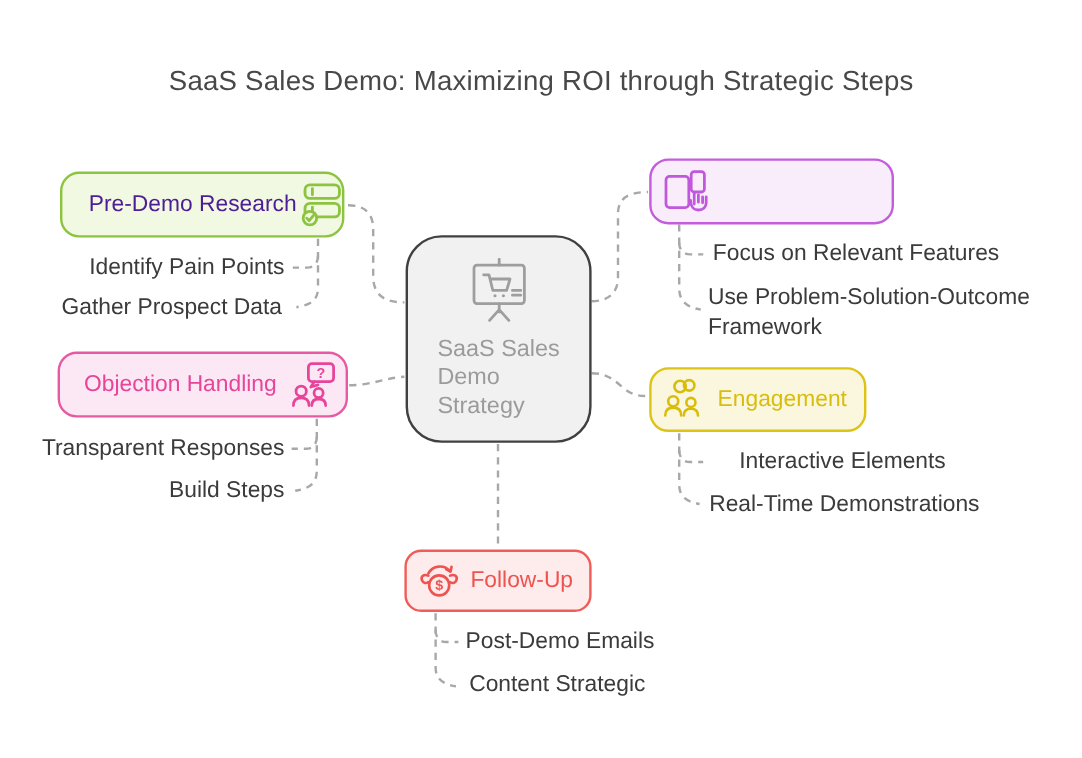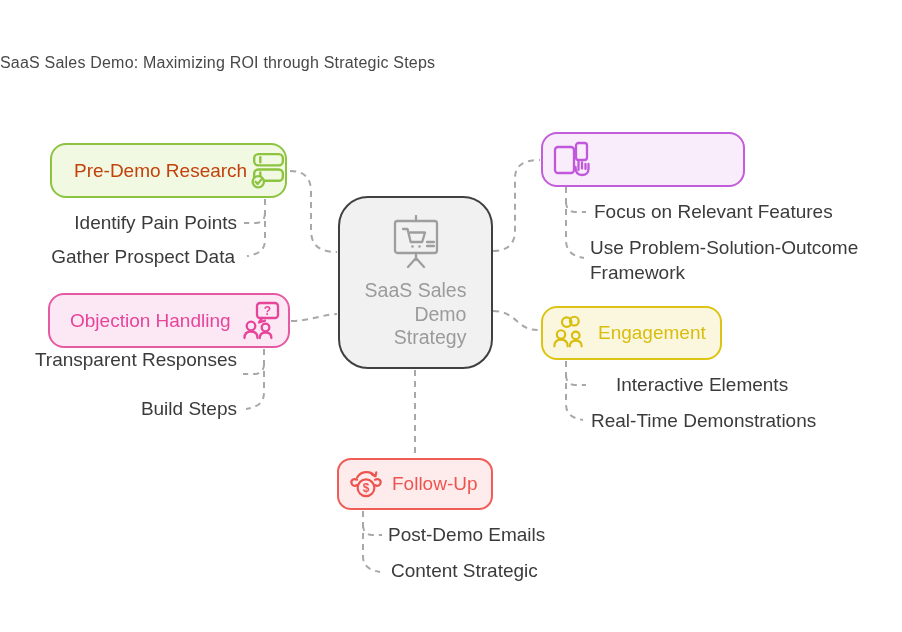--- a/index.html
+++ b/index.html
@@ -1,41 +1,41 @@
 <!DOCTYPE html>
 <html><head>
 <meta charset="utf-8">
 <style>
   html,body{margin:0;padding:0;background:#fff;}
   #canvas{
     position:relative;width:902px;height:632px;overflow:hidden;background:#ffffff;
     font-family:"Liberation Sans", sans-serif;
   }
   .title{
-    position:absolute;left:0;top:54px;width:902px;text-align:left;
-    font-size:16px;color:#484848;letter-spacing:.2px;
+    position:absolute;left:0;top:54px;width:902px;text-align:center;
+    font-size:23px;color:#484848;letter-spacing:.2px;
   }
   svg.lines{position:absolute;left:0;top:0;}
   .node{
     position:absolute;display:flex;align-items:center;box-sizing:border-box;
     border-radius:16px;border:2px solid;background:#fff;font-size:19px;white-space:nowrap;
   }
   .node .nlabel{flex:0 0 auto;}
   .node .nicon{flex:0 0 auto;display:flex;align-items:center;}
-  .node-green {left:50px;top:143px;width:237px;height:55px;border-color:#8cc43f;background:#f2f9e2;color:#c2410c;padding:0 4px 0 22px;justify-content:space-between;}
+  .node-green {left:50px;top:143px;width:237px;height:55px;border-color:#8cc43f;background:#f2f9e2;color:#4c1d95;padding:0 4px 0 22px;justify-content:space-between;}
   .node-pink  {left:48px;top:293px;width:242px;height:55px;border-color:#e65aa4;background:#fce8f4;color:#e6459a;padding:0 6px 0 20px;justify-content:space-between;}
   .node-purple{left:541px;top:132px;width:204px;height:55px;border-color:#c45ddb;background:#f9edfc;color:#c158dc;padding:0 0 0 9px;gap:9px;}
   .node-yellow{left:541px;top:306px;width:181px;height:54px;border-color:#ddc414;background:#fbf7df;color:#d9bd0d;padding:0 0 0 9px;gap:8px;}
   .node-red   {left:337px;top:458px;width:156px;height:52px;border-radius:14px;border-color:#f05c57;background:#fdeceb;color:#ef5350;padding:0 0 0 8px;gap:7px;}
   .center-node{
     position:absolute;left:338px;top:196px;width:155px;height:173px;box-sizing:border-box;
     border:2.5px solid #404040;border-radius:30px;background:#f1f1f1;
     display:flex;flex-direction:column;align-items:center;justify-content:center;
   }
-  .center-node .ctext{color:#9b9b9b;font-size:19.5px;line-height:23.5px;text-align:right;margin-top:4px;}
+  .center-node .ctext{color:#9b9b9b;font-size:19.5px;line-height:23.5px;text-align:left;margin-top:4px;}
   .item{
     position:absolute;font-size:19px;color:#3b3b3b;white-space:nowrap;line-height:24px;height:24px;
   }
   .item-wrap{
     position:absolute;font-size:19px;color:#3b3b3b;line-height:25px;text-align:left;white-space:normal;
   }
   .ic{stroke-width:2.3;fill:none;stroke-linecap:round;stroke-linejoin:round;}
 </style>
 </head>
 <body>
@@ -108,21 +108,21 @@
         <rect x="15" y="2" width="21" height="15" rx="3"></rect>
         <path d="M20 17 l-3 4.5 l6 -1.8"></path>
         <text x="25.5" y="13.8" text-anchor="middle" font-size="12" font-weight="bold" fill="#e6459a" stroke="none">?</text>
         <circle cx="9" cy="25" r="4.3"></circle>
         <path d="M2.5 37 q0 -6.5 6.5 -6.5 q6.5 0 6.5 6.5"></path>
         <circle cx="23.5" cy="26.5" r="3.8"></circle>
         <path d="M17.8 37 q0 -5.5 5.8 -5.5 q5.8 0 5.8 5.5"></path>
       </svg>
     </span>
   </div>
-  <div class="item" style="right:665px;top:348px">Transparent Responses</div>
+  <div class="item" style="right:665px;top:362px">Transparent Responses</div>
   <div class="item" style="right:665px;top:397px">Build Steps</div>
 
   <div class="node node-purple">
     <span class="nicon">
       <svg width="40" height="40" viewBox="0 0 40 40" class="ic" stroke="#c158dc">
         <rect x="3" y="7" width="19" height="26" rx="3"></rect>
         <rect x="24" y="3" width="11" height="17" rx="2.5"></rect>
         <path d="M26.5 21 V30"></path>
         <path d="M23.5 27 c0 5 2.5 8 6.5 8 c4 0 6.5 -2.5 6.5 -6 v-5"></path>
         <path d="M30 22.5 v6 M33.5 24 v5"></path>

